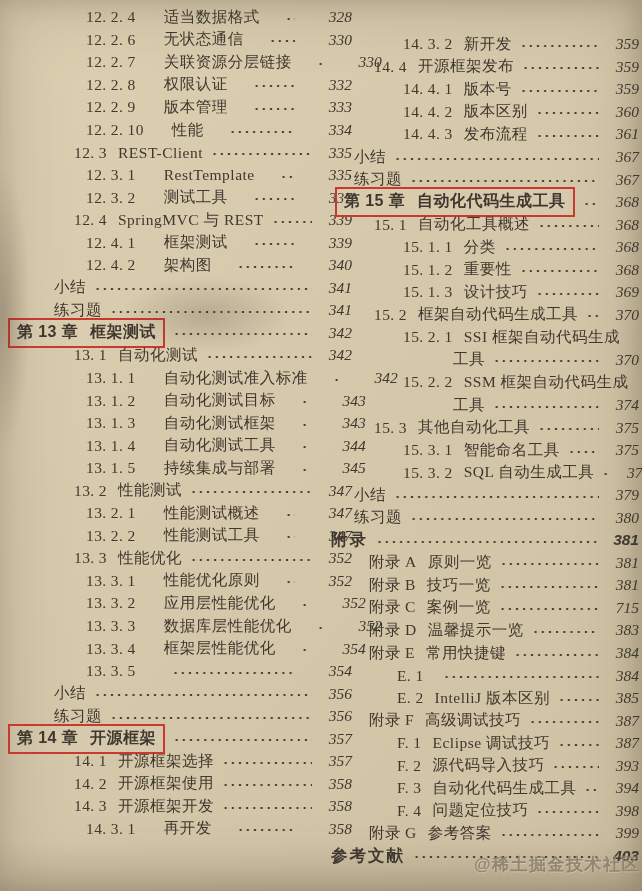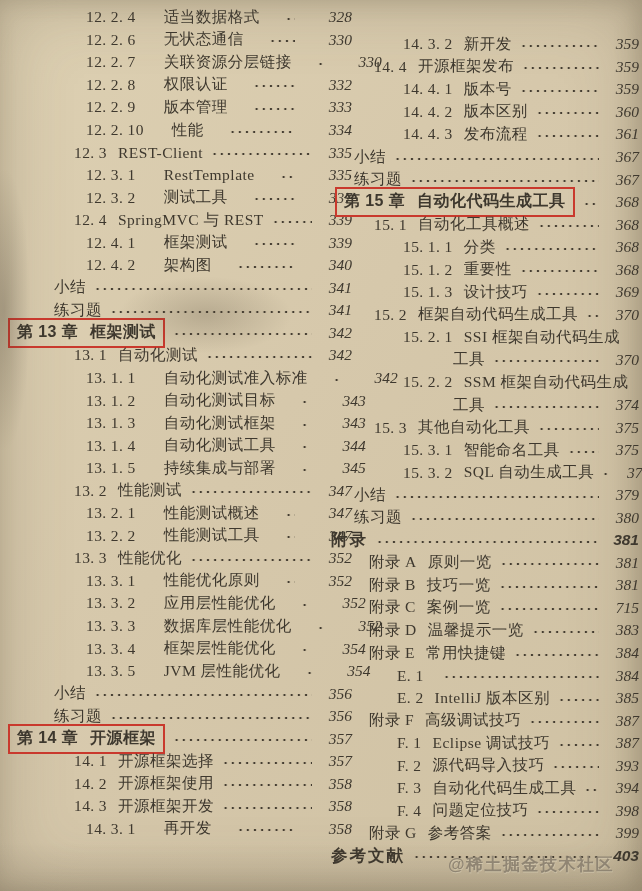--- a/index.html
+++ b/index.html
@@ -45,21 +45,21 @@
   .chapterbox .num{margin-right:12px;}
   .lv-chapter .pg{font-family:"Liberation Serif",serif; font-weight:400;}
   
   .smudge1{position:absolute; left:118px; top:276px; width:175px; height:78px;
     background:radial-gradient(ellipse at center,rgba(68,58,42,.22),rgba(68,58,42,0) 70%); pointer-events:none;}
   .smudge2{position:absolute; left:-22px; top:170px; width:52px; height:280px;
     background:radial-gradient(ellipse at center,rgba(60,52,40,.24),rgba(60,52,40,0) 72%); pointer-events:none;}
   .smudge3{position:absolute; left:0; top:842px; width:642px; height:49px;
     background:linear-gradient(rgba(82,70,52,0),rgba(82,70,52,.13)); pointer-events:none;}
   .watermark{
-    position:absolute; right:28px; top:853px;
+    position:absolute; right:2px; top:853px;
     font-family:"Liberation Sans",sans-serif; font-size:17px; font-weight:600;
     color:#8b8170; letter-spacing:1.5px; opacity:.9;
     text-shadow:.6px .6px 0 rgba(255,250,235,.28);
   }
 </style>
 </head>
 <body>
 
 <div class="page">
   <div class="col col-left" id="col-left">
@@ -232,21 +232,20 @@
         <span class="pg">352</span>
       </div>
       <div class="row lv-sub">
         <span class="num">13. 3. 4</span>
         <span class="label">框架层性能优化</span>
         <span class="leader"></span>
         <span class="pg">354</span>
       </div>
       <div class="row lv-sub">
         <span class="num">13. 3. 5</span>
-        <span class="label">JVM 层性能优化</span>
         <span class="leader"></span>
         <span class="pg">354</span>
       </div>
       <div class="row lv-s0">
         <span class="label">小结</span>
         <span class="leader"></span>
         <span class="pg">356</span>
       </div>
       <div class="row lv-s0">
         <span class="label">练习题</span>

